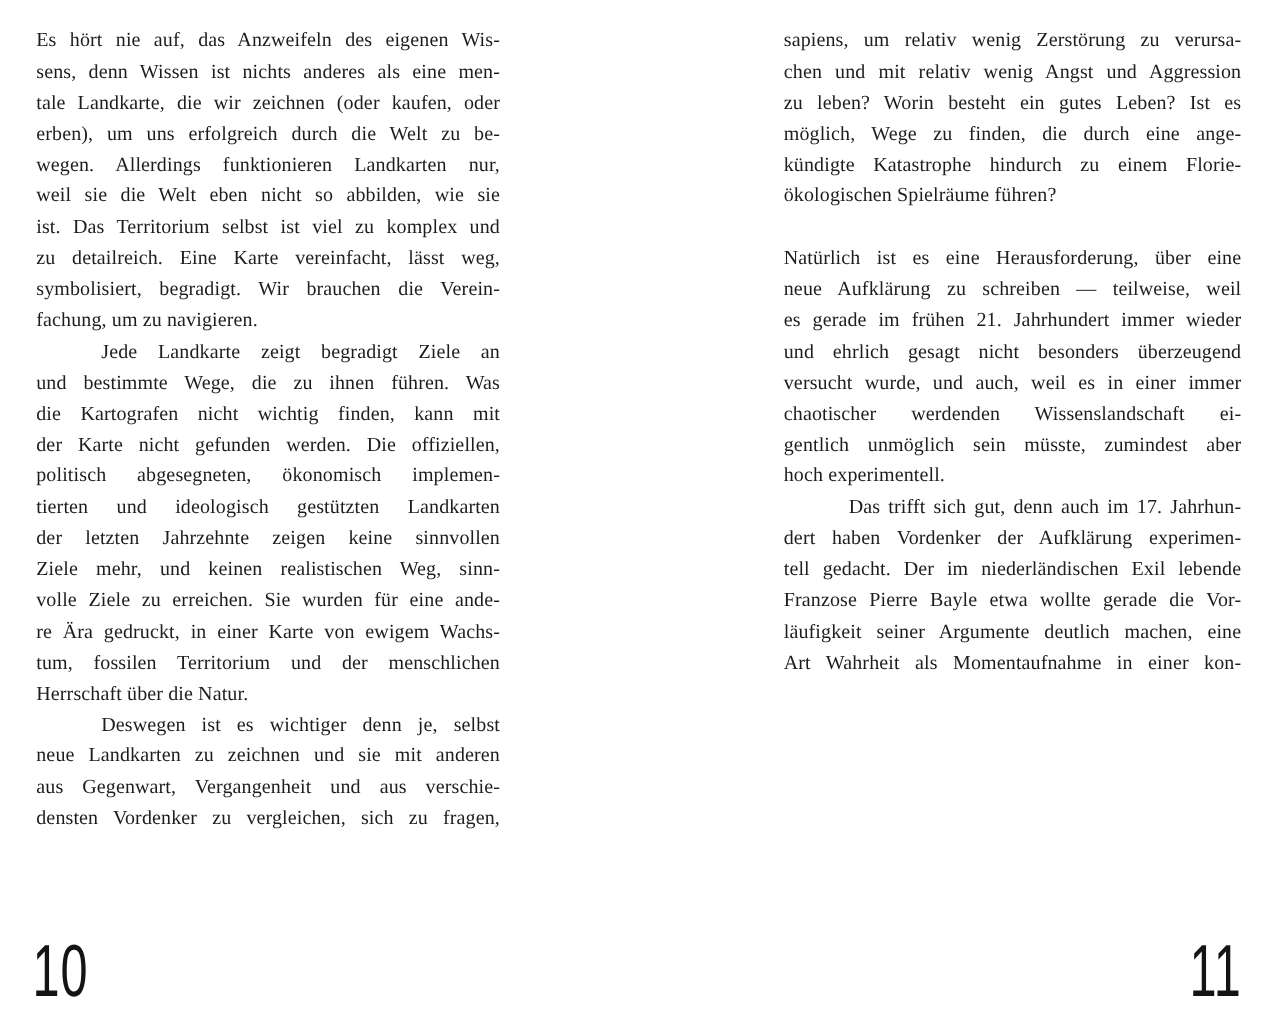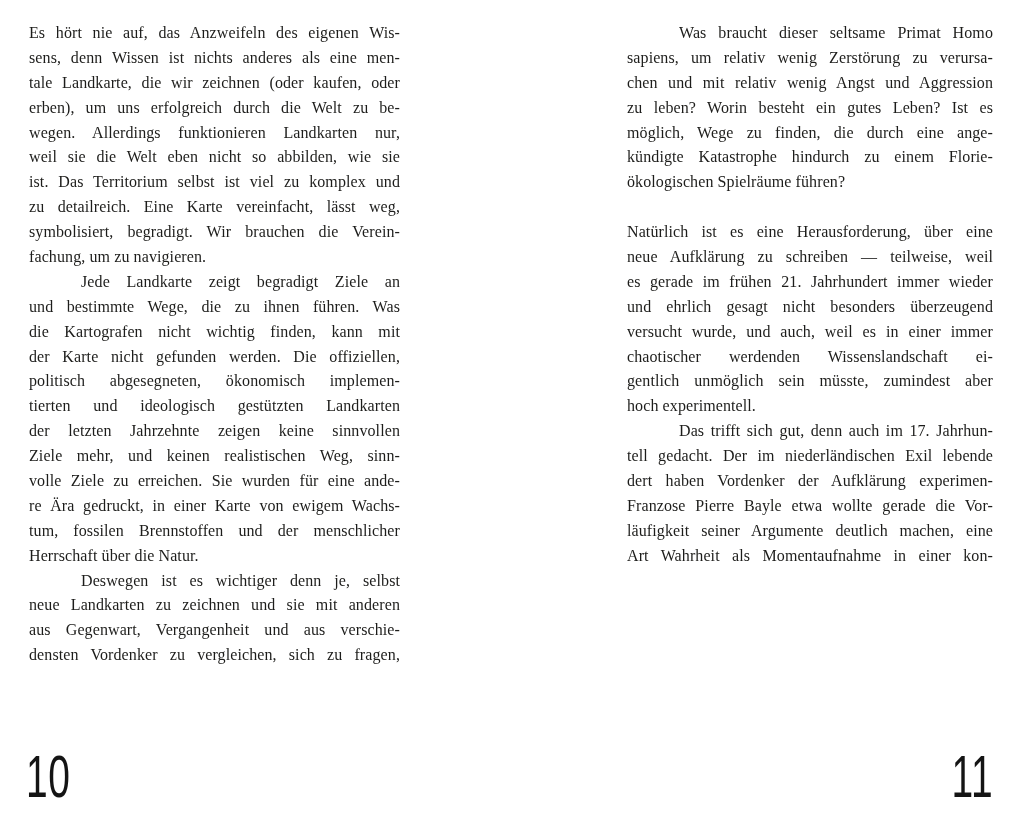--- a/index.html
+++ b/index.html
@@ -72,58 +72,57 @@
           <div class="line indent">Jede Landkarte zeigt begradigt Ziele an</div>
           <div class="line">und bestimmte Wege, die zu ihnen führen. Was</div>
           <div class="line">die Kartografen nicht wichtig finden, kann mit</div>
           <div class="line">der Karte nicht gefunden werden. Die offiziellen,</div>
           <div class="line">politisch abgesegneten, ökonomisch implemen-</div>
           <div class="line">tierten und ideologisch gestützten Landkarten</div>
           <div class="line">der letzten Jahrzehnte zeigen keine sinnvollen</div>
           <div class="line">Ziele mehr, und keinen realistischen Weg, sinn-</div>
           <div class="line">volle Ziele zu erreichen. Sie wurden für eine ande-</div>
           <div class="line">re Ära gedruckt, in einer Karte von ewigem Wachs-</div>
-          <div class="line">tum, fossilen Brennstoffen und der menschlicher</div>
+          <div class="line">tum, fossilen Territorium und der menschlichen</div>
           <div class="line end">Herrschaft über die Natur.</div>
         </div>
         <div class="paragraph">
           <div class="line indent">Deswegen ist es wichtiger denn je, selbst</div>
           <div class="line">neue Landkarten zu zeichnen und sie mit anderen</div>
           <div class="line">aus Gegenwart, Vergangenheit und aus verschie-</div>
           <div class="line">densten Vordenker zu vergleichen, sich zu fragen,</div>
         </div>
       </div>
     <div class="pagenum pagenum-left">10</div>
   </section>
 
   <section class="page" id="page-right">
     <div class="textblock">
         <div class="paragraph">
-          <div class="line indent">Was braucht dieser seltsame Primat Homo</div>
           <div class="line">sapiens, um relativ wenig Zerstörung zu verursa-</div>
           <div class="line">chen und mit relativ wenig Angst und Aggression</div>
           <div class="line">zu leben? Worin besteht ein gutes Leben? Ist es</div>
           <div class="line">möglich, Wege zu finden, die durch eine ange-</div>
           <div class="line">kündigte Katastrophe hindurch zu einem Florie-</div>
           <div class="line end">ökologischen Spielräume führen?</div>
         </div>
         <div class="paragraph space-before">
           <div class="line">Natürlich ist es eine Herausforderung, über eine</div>
           <div class="line">neue Aufklärung zu schreiben — teilweise, weil</div>
           <div class="line">es gerade im frühen 21. Jahrhundert immer wieder</div>
           <div class="line">und ehrlich gesagt nicht besonders überzeugend</div>
           <div class="line">versucht wurde, und auch, weil es in einer immer</div>
           <div class="line">chaotischer werdenden Wissenslandschaft ei-</div>
           <div class="line">gentlich unmöglich sein müsste, zumindest aber</div>
           <div class="line end">hoch experimentell.</div>
         </div>
         <div class="paragraph">
           <div class="line indent">Das trifft sich gut, denn auch im 17. Jahrhun-</div>
+          <div class="line">dert haben Vordenker der Aufklärung experimen-</div>
           <div class="line">tell gedacht. Der im niederländischen Exil lebende</div>
-          <div class="line">dert haben Vordenker der Aufklärung experimen-</div>
           <div class="line">Franzose Pierre Bayle etwa wollte gerade die Vor-</div>
           <div class="line">läufigkeit seiner Argumente deutlich machen, eine</div>
           <div class="line">Art Wahrheit als Momentaufnahme in einer kon-</div>
         </div>
       </div>
     <div class="pagenum pagenum-right">11</div>
   </section>
 
 </div>
 

